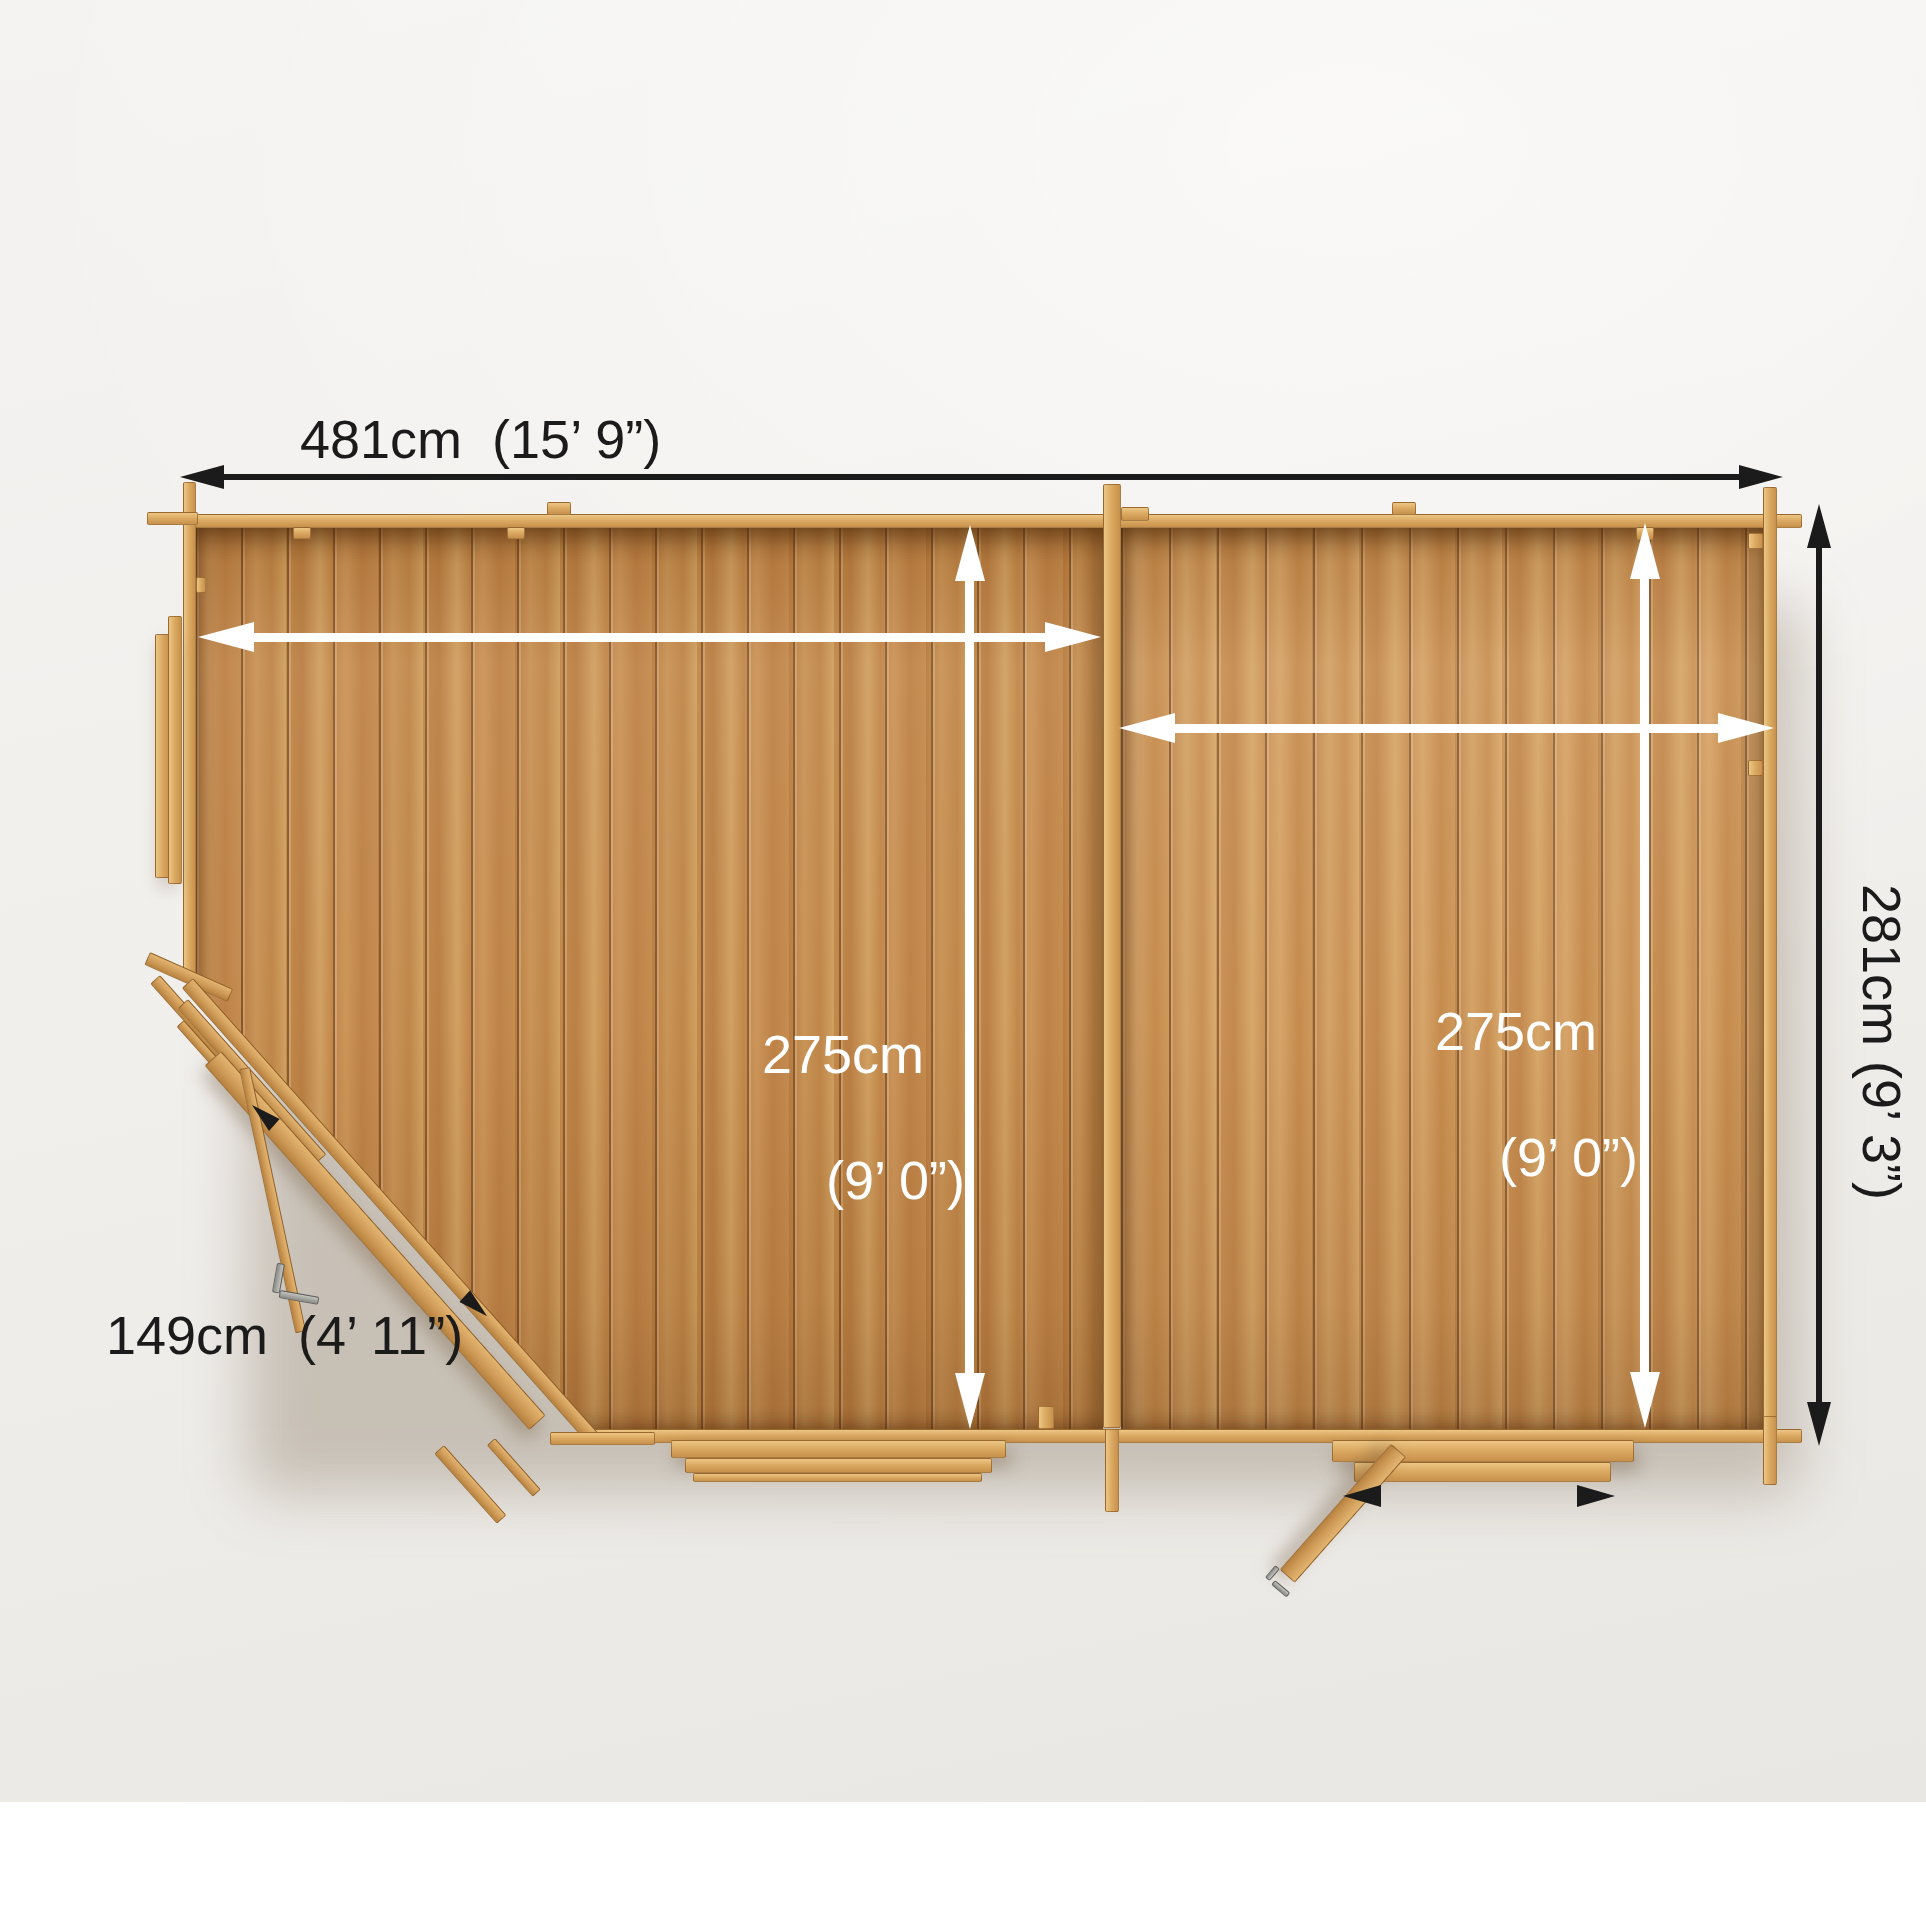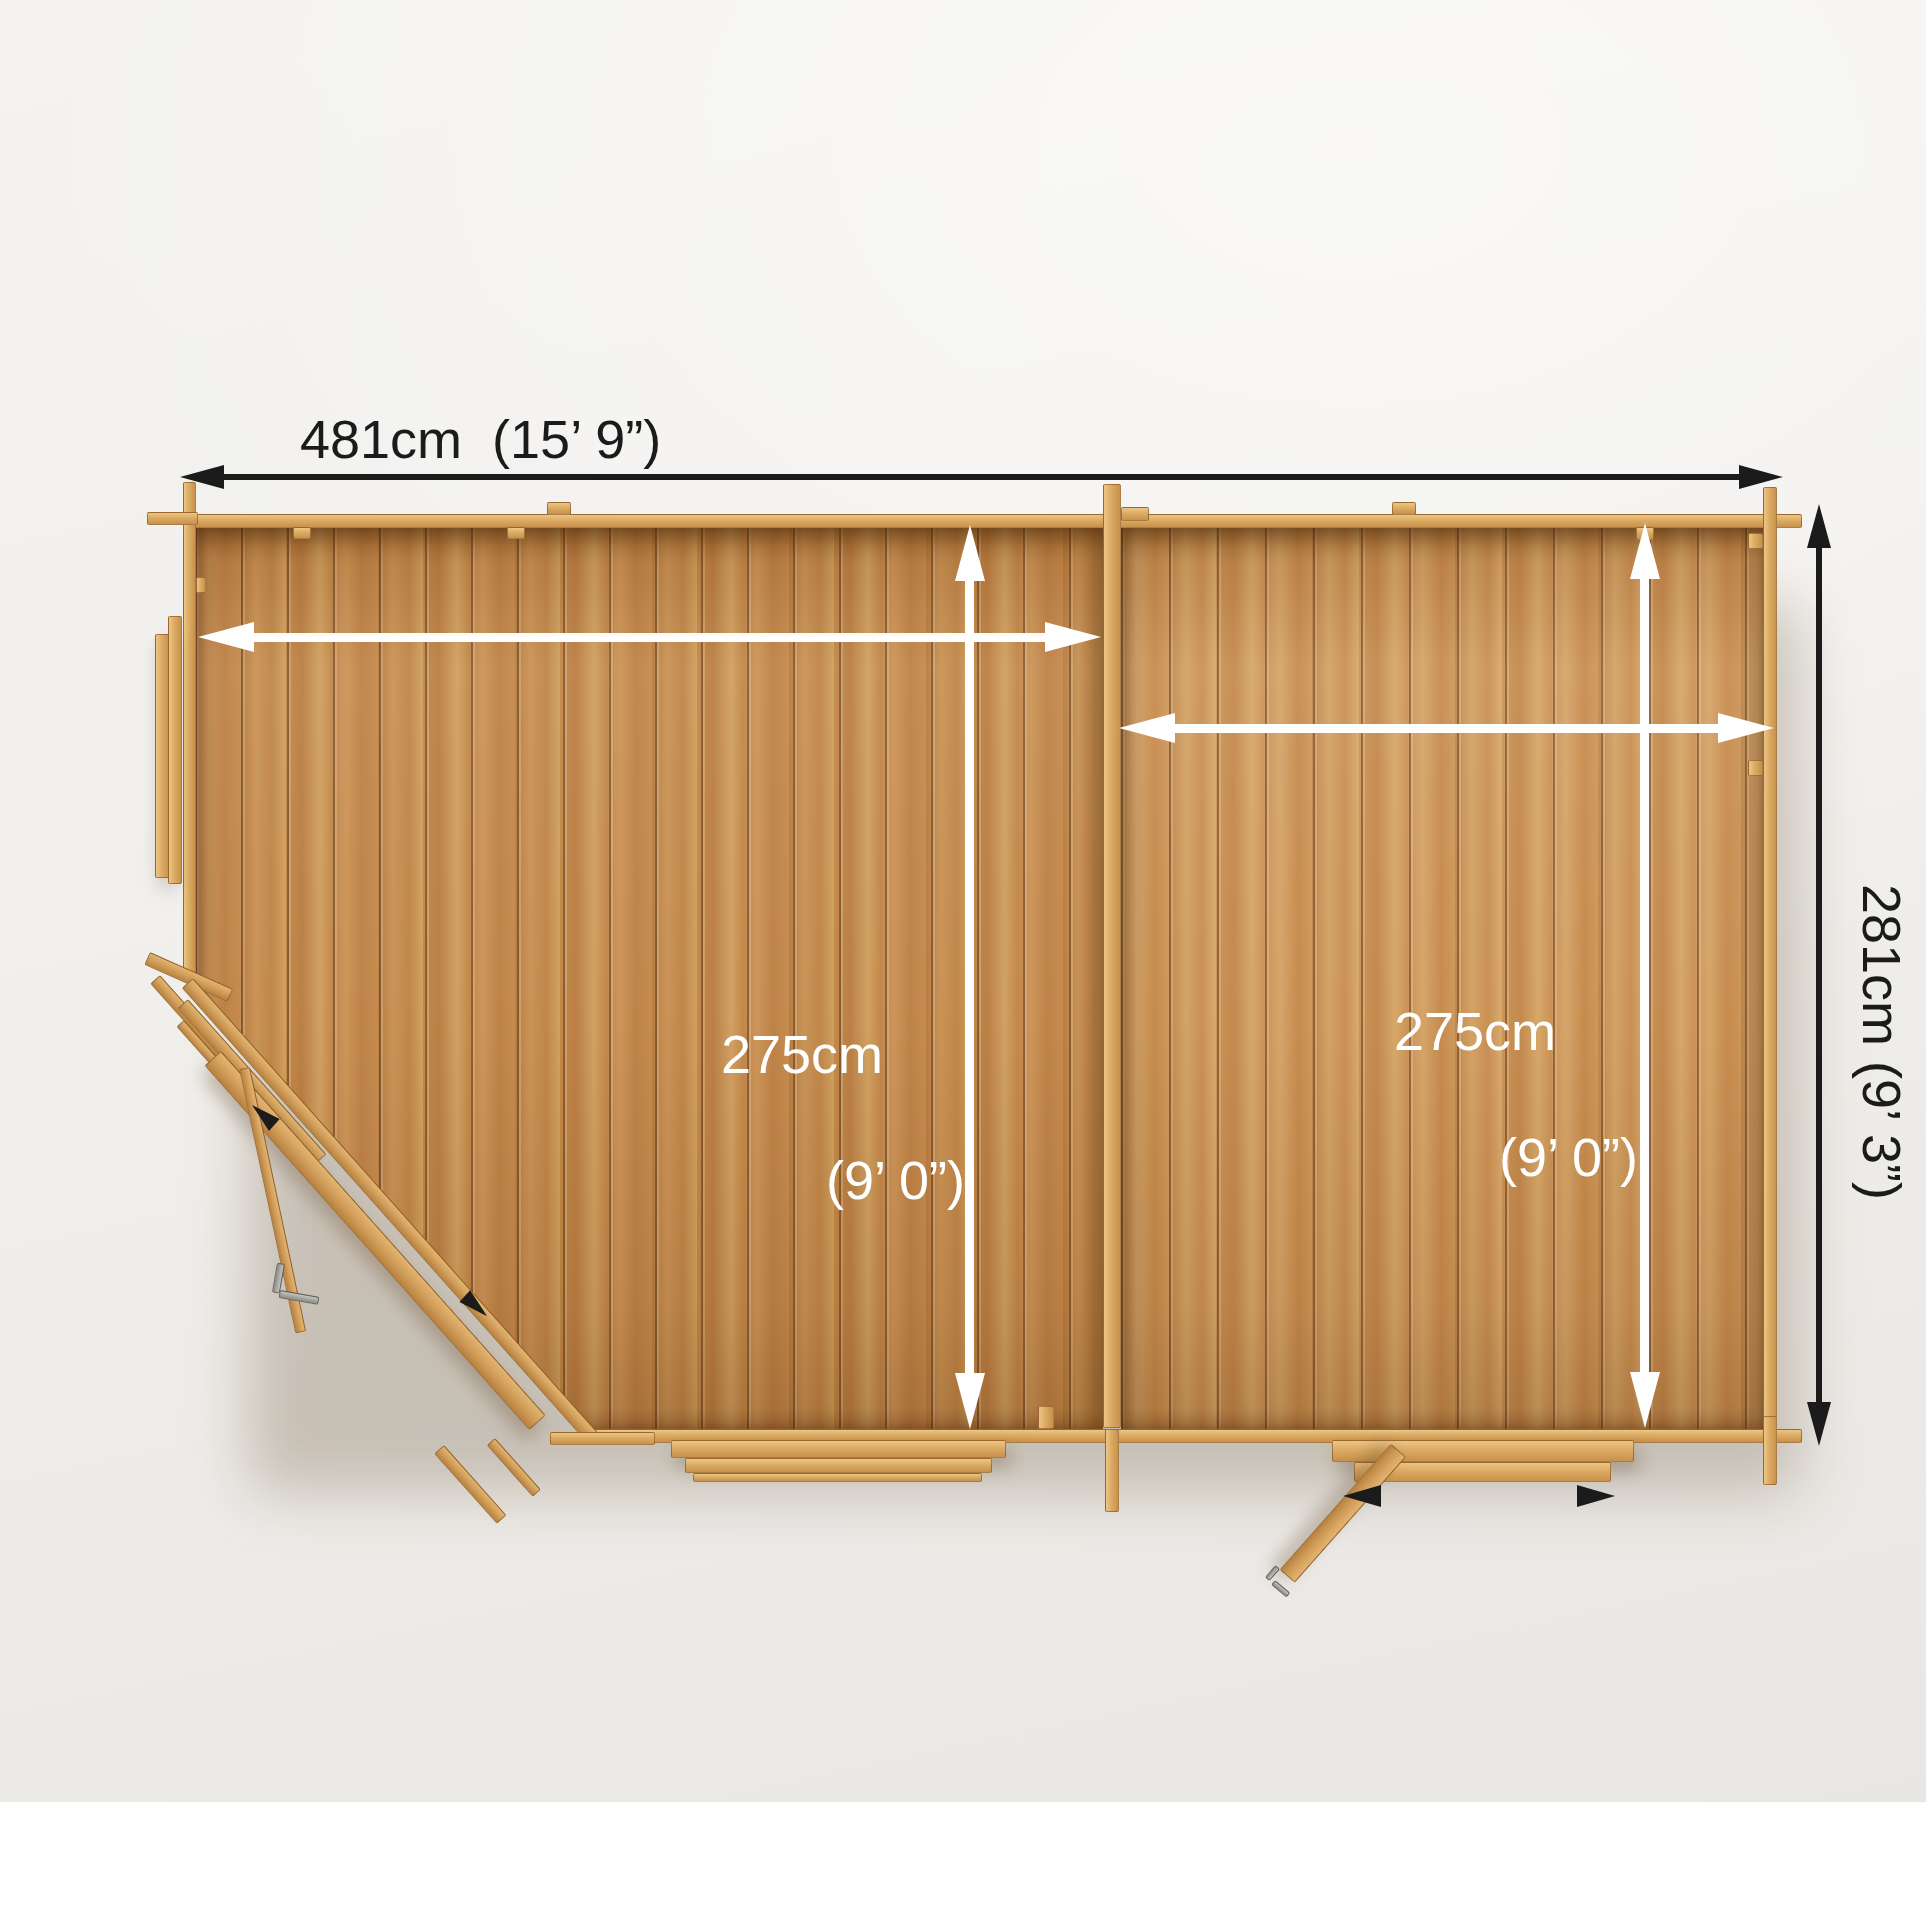--- a/index.html
+++ b/index.html
@@ -47,21 +47,21 @@
   .small .shaft{height:5px;}
   .small i.l{border-right:38px solid #1b1b1b;border-top:11px solid transparent;border-bottom:11px solid transparent;}
   .small i.r{border-left:38px solid #1b1b1b;border-top:11px solid transparent;border-bottom:11px solid transparent;}
   .thin .shaft{height:3px;}
   .thin i.l{border-right:30px solid #1b1b1b;border-top:8px solid transparent;border-bottom:8px solid transparent;}
   .thin i.r{border-left:30px solid #1b1b1b;border-top:8px solid transparent;border-bottom:8px solid transparent;}
   
   .lbl{position:absolute;font-size:54px;line-height:1;letter-spacing:0;white-space:pre;color:#1b1b1b;}
   .lbl.white{color:#ffffff;}
   .lbl.ra{transform:translateX(-100%);}
-  .lbl.stack{text-align:left;line-height:63px;}
+  .lbl.stack{text-align:center;line-height:63px;}
   .lbl.rot{transform:translate(-50%,-50%) rotate(90deg);white-space:nowrap;}
 </style>
 </head>
 <body>
 
 <div id="scene">
 
   <div class="shadow-blob" style="left:233px;top:579px;width:1554px;height:891px;transform:translate(14px,24px);"></div>
 
   <div class="floor left" style="left:195px;top:527px;width:908px;height:902px;
@@ -155,15 +155,16 @@
       <span class="shaft"></span>
       <i class="r"></i>
     </div>
 
   <div class="lbl" style="left:300px;top:412px;">481cm  (15’ 9”)</div>
   <div class="lbl white stack ra" style="left:965px;top:1023px;"><span>275cm</span><br>
        <span>(9’ 0”)</span></div>
   <div class="lbl white stack ra" style="left:1638px;top:1000px;"><span>275cm</span><br>
        <span>(9’ 0”)</span></div>
   <div class="lbl rot" style="left:1882px;top:1042px;">281cm  (9’ 3”)</div>
+  <div class="lbl" style="left:106px;top:1308px;">149cm  (4’ 11”)</div>
 
 </div>
 
 
 </body></html>

